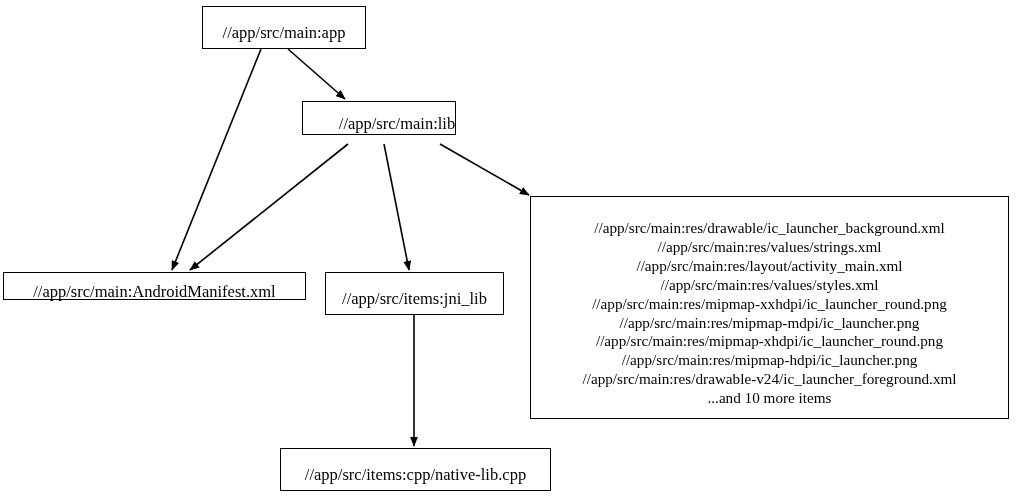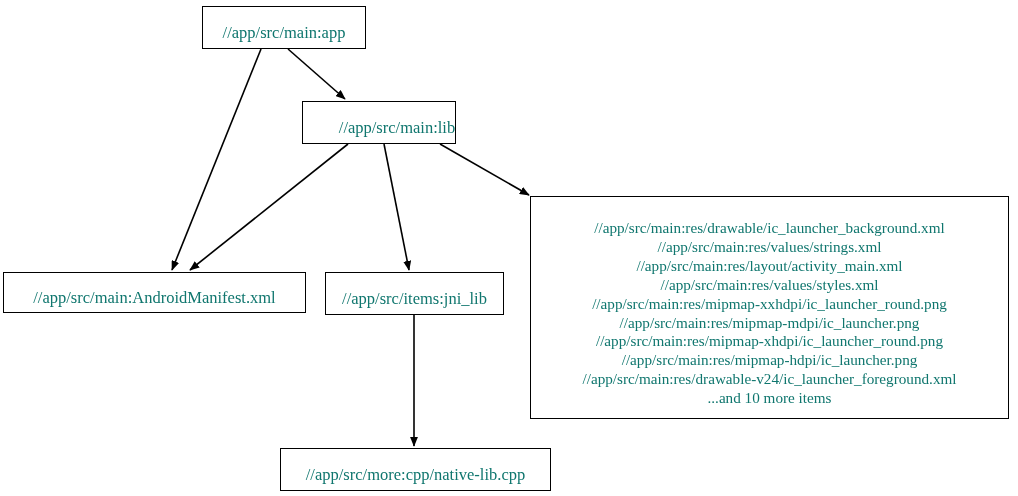--- a/index.html
+++ b/index.html
@@ -33,31 +33,31 @@
     justify-content: center;
     text-align: center;
     color: #000000;
     z-index: 2;
   }
   .node-label {
     display: block;
     font-size: 16.5px;
     line-height: 1.22;
     white-space: pre;
-    color: #0f766e;
+    color: #000000;
     margin-top: 12px;
   }
   .node-multi .node-label {
     font-size: 15.2px;
     line-height: 1.245;
   }
   
   #node-app      { left: 202px; top: 6px;   width: 164px; height: 43px; }
-  #node-lib      { left: 302px; top: 101px; width: 154px; height: 43px; padding-left: 36px; }
-  #node-manifest { left: 3px;   top: 272px; width: 303px; height: 41px; }
+  #node-lib      { left: 302px; top: 101px; width: 154px; height: 34px; padding-left: 36px; }
+  #node-manifest { left: 3px;   top: 272px; width: 303px; height: 28px; }
   #node-jni      { left: 325px; top: 272px; width: 179px; height: 43px; }
   #node-res      { left: 530px; top: 196px; width: 479px; height: 223px; }
   #node-cpp      { left: 280px; top: 448px; width: 271px; height: 43px; }
 </style>
 </head>
 <body>
 
 <div id="canvas">
 
   <svg id="edge-layer" viewBox="0 0 1018 496" width="1018" height="496" xmlns="http://www.w3.org/2000/svg">
@@ -103,16 +103,16 @@
 //app/src/main:res/values/styles.xml
 //app/src/main:res/mipmap-xxhdpi/ic_launcher_round.png
 //app/src/main:res/mipmap-mdpi/ic_launcher.png
 //app/src/main:res/mipmap-xhdpi/ic_launcher_round.png
 //app/src/main:res/mipmap-hdpi/ic_launcher.png
 //app/src/main:res/drawable-v24/ic_launcher_foreground.xml
 ...and 10 more items</span>
   </div>
 
   <div class="node" id="node-cpp">
-    <span class="node-label">//app/src/more:cpp/native-lib.cpp</span>
+    <span class="node-label">//app/src/items:cpp/native-lib.cpp</span>
   </div>
 
 </div>
 
 </body></html>

